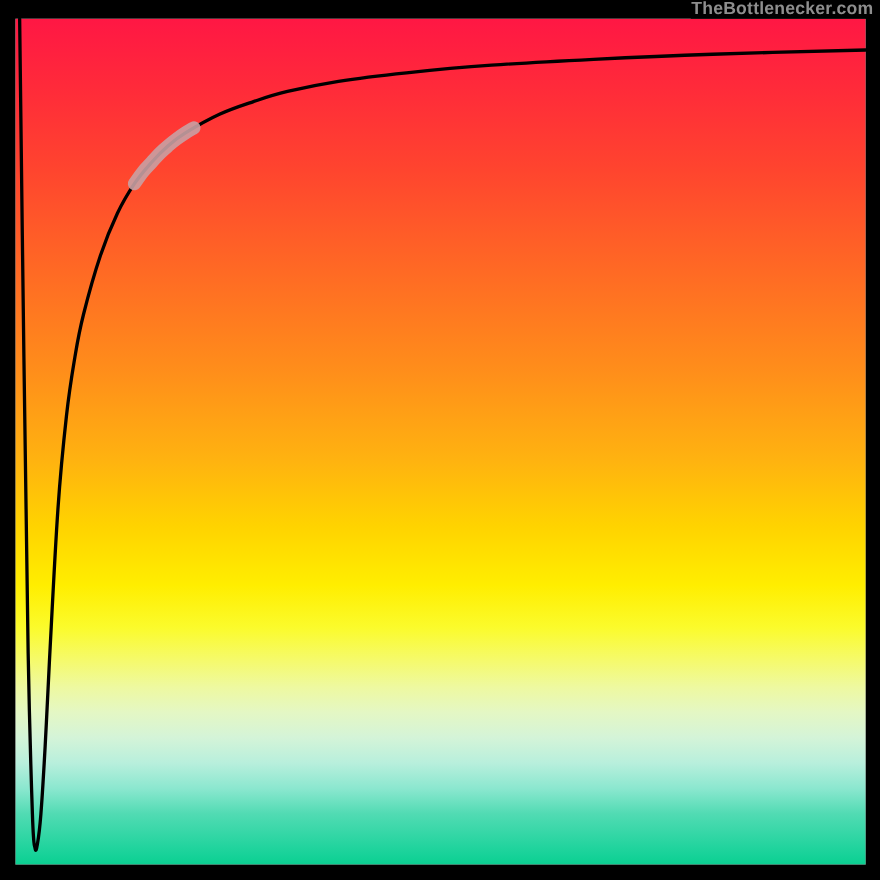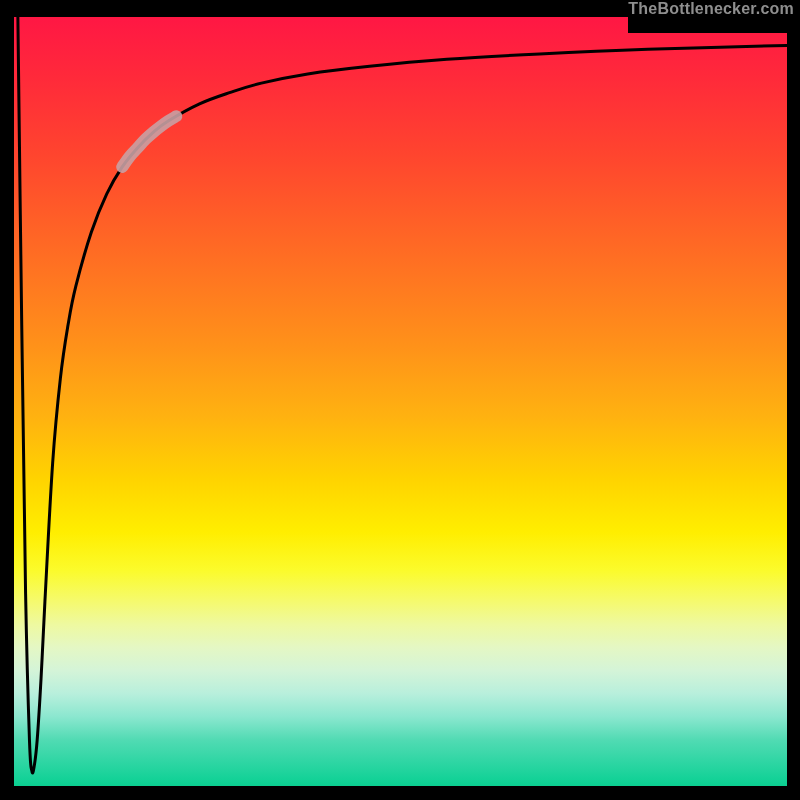--- a/index.html
+++ b/index.html
@@ -79,21 +79,21 @@
     left: 0;
     top: 0;
     width: 800px;
     height: 800px;
     overflow: visible;
   }
   .watermark {
     position: absolute;
     top: 0px;
     right: 6px;
-    height: 33px;
+    height: 17px;
     line-height: 17px;
     font-family: Arial, Helvetica, sans-serif;
     font-size: 16px;
     font-weight: 600;
     color: #8e8e8e;
     background: #000;
     padding: 0;
     letter-spacing: 0.2px;
     user-select: none;
   }

